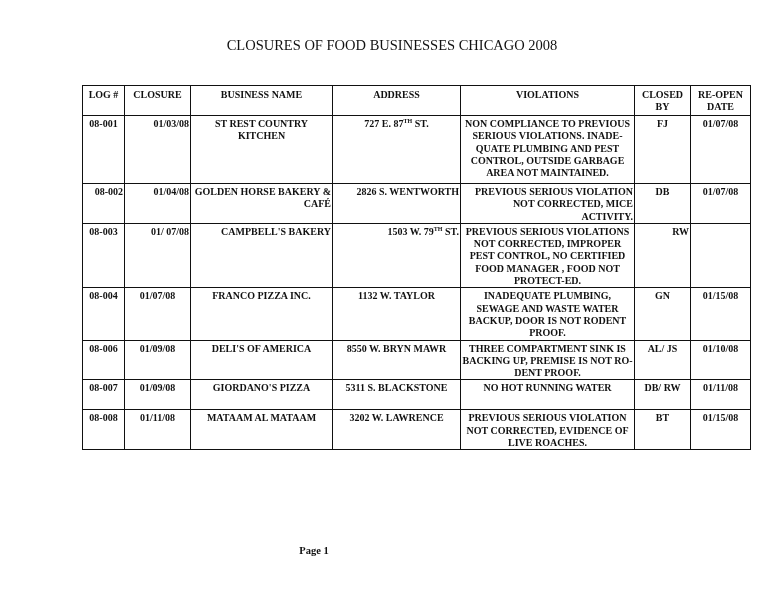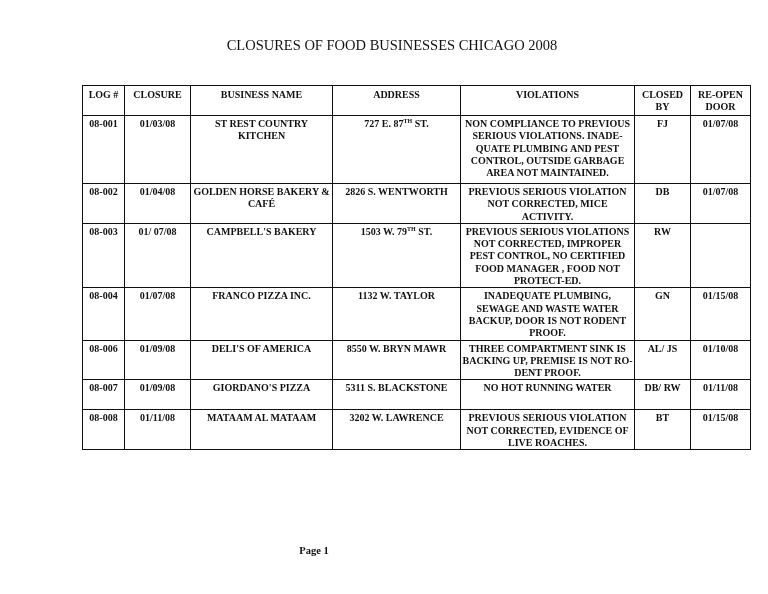--- a/index.html
+++ b/index.html
@@ -6,21 +6,21 @@
   body { width:768px; height:594px; position:relative; overflow:hidden;
          font-family:"Liberation Serif", "DejaVu Serif", serif; color:#111; }
   .title { position:absolute; top:37px; left:8px; width:768px; text-align:center;
            font-weight:normal; font-size:14.5px; letter-spacing:0; }
   table.grid { position:absolute; left:48px; top:85px; border-collapse:collapse;
                table-layout:fixed; width:668px;margin-left:34px; }
   table.grid td, table.grid th { border:1.6px solid #111; padding:0 1px;
                vertical-align:top; font-size:10px; line-height:12.3px; }
   table.grid th { font-weight:bold; text-align:center; padding-top:3px; height:26px; }
   .c { text-align:center; }
-  .l { text-align:center; }
+  .l { text-align:right; }
   td { padding-top:2px !important;font-weight:bold; }
   sup { font-size:6px; line-height:0; }
   .footer { position:absolute; top:545px; left:0; width:628px; text-align:center;
             font-weight:bold; font-size:10.5px; }
 </style>
 </head>
 <body>
 
 <div class="title">CLOSURES OF FOOD BUSINESSES CHICAGO 2008</div>
 
@@ -35,21 +35,21 @@
       <col style="width:60px">
   </colgroup>
   <thead>
     <tr>
       <th>LOG #</th>
       <th>CLOSURE</th>
       <th>BUSINESS NAME</th>
       <th>ADDRESS</th>
       <th>VIOLATIONS</th>
       <th><span>CLOSED</span><br><span>BY</span></th>
-      <th><span>RE-OPEN</span><br><span>DOOR</span></th>
+      <th><span>RE-OPEN</span><br><span>DATE</span></th>
     </tr>
   </thead>
   <tbody>
     <tr style="height:68px">
       <td class="c">08-001</td>
       <td class="l">01/03/08</td>
       <td class="c">ST REST COUNTRY KITCHEN</td>
       <td class="c"><span>727 E. 87</span><sup>TH</sup><span> ST.</span></td>
       <td class="c">NON COMPLIANCE TO PREVIOUS SERIOUS VIOLATIONS. INADE-QUATE PLUMBING AND PEST CONTROL, OUTSIDE GARBAGE AREA NOT MAINTAINED.</td>
       <td class="c">FJ</td>

